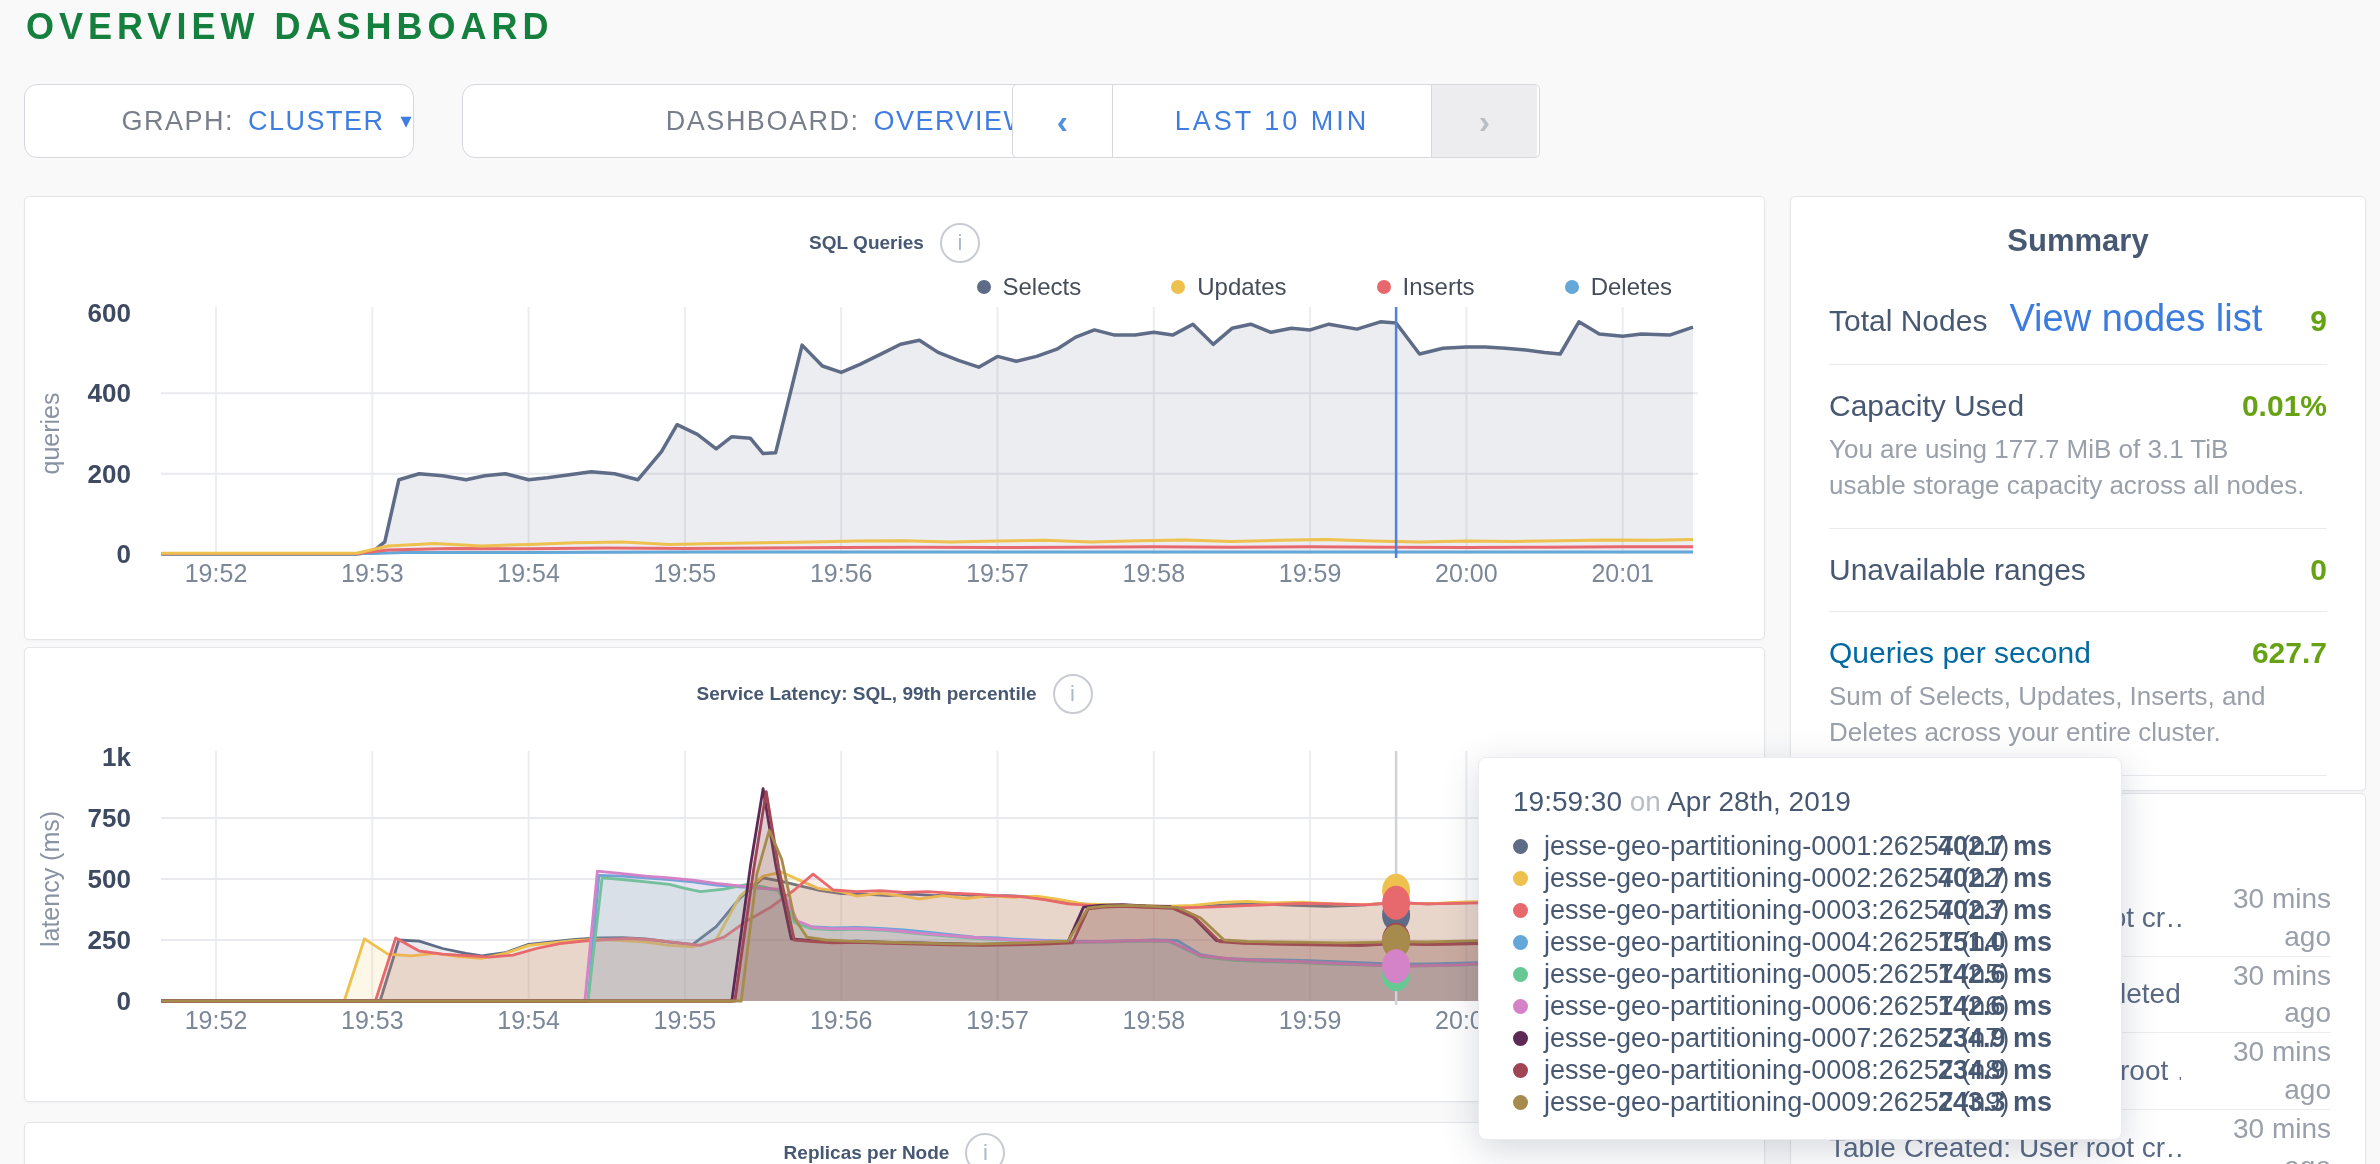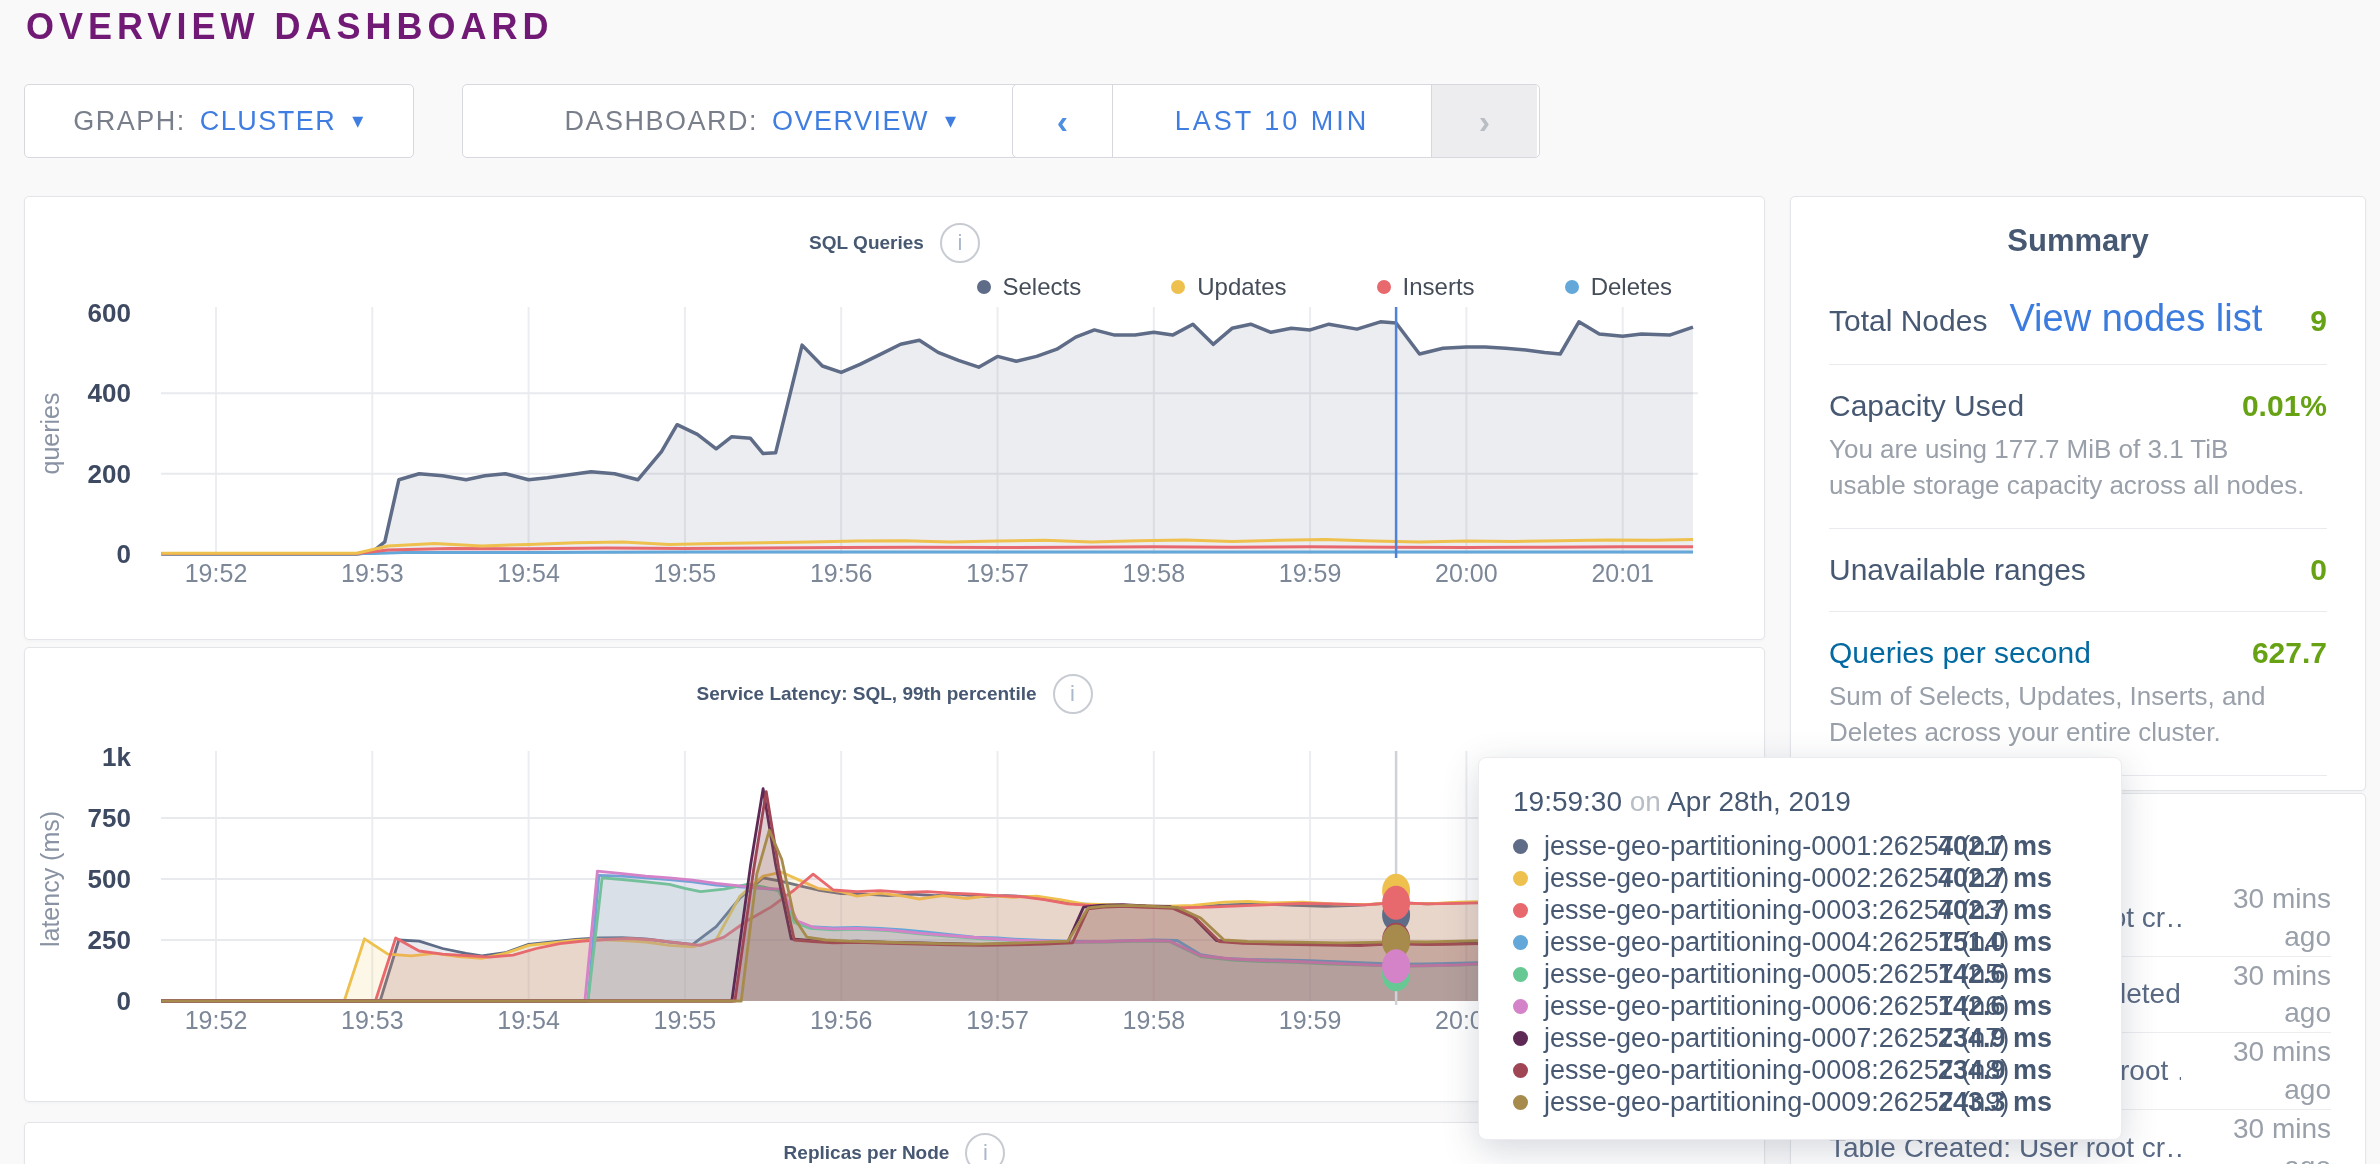--- a/index.html
+++ b/index.html
@@ -1,22 +1,22 @@
 <!DOCTYPE html>
 <html><head>
 <meta charset="utf-8">
 <style>
   html,body{margin:0;padding:0}
   body{position:relative;width:2380px;height:1164px;overflow:hidden;background:#f9f9fa;
        font-family:"Liberation Sans",sans-serif;color:#475872;}
   .page-title{position:absolute;left:26px;top:6px;font-size:36px;font-weight:700;
-       letter-spacing:5px;color:#701a75;}
+       letter-spacing:5px;color:#15803d;}
   
   .ctrl{position:absolute;top:84px;height:74px;background:#fff;border:1px solid #d6d8de;
-       border-radius:5px;display:flex;align-items:center;justify-content:center;
+       border-radius:13px;display:flex;align-items:center;justify-content:flex-end;
        font-size:27px;letter-spacing:1.5px;box-sizing:border-box;cursor:pointer}
   .ctrl .lbl{color:#787e8a;margin-right:14px}
   .ctrl .val{color:#3f7ee0;font-weight:500}
   .caret{color:#3f7ee0;font-size:22px;margin-left:16px}
   .trange{position:absolute;top:84px;height:74px;display:flex;border:1px solid #d6d8de;
        border-radius:5px;background:#fff;box-sizing:border-box;overflow:hidden}
   .tseg{display:flex;align-items:center;justify-content:center;box-sizing:border-box}
   .tprev{width:100px;border-right:1px solid #d6d8de;color:#4f8fe0;font-size:34px;font-weight:700;cursor:pointer}
   .tlabel{width:318px;color:#3f7ee0;font-size:27px;letter-spacing:3px;font-weight:500;cursor:pointer}
   .tnext{width:106px;border-left:1px solid #d6d8de;background:#ededef;color:#b9bdc4;

